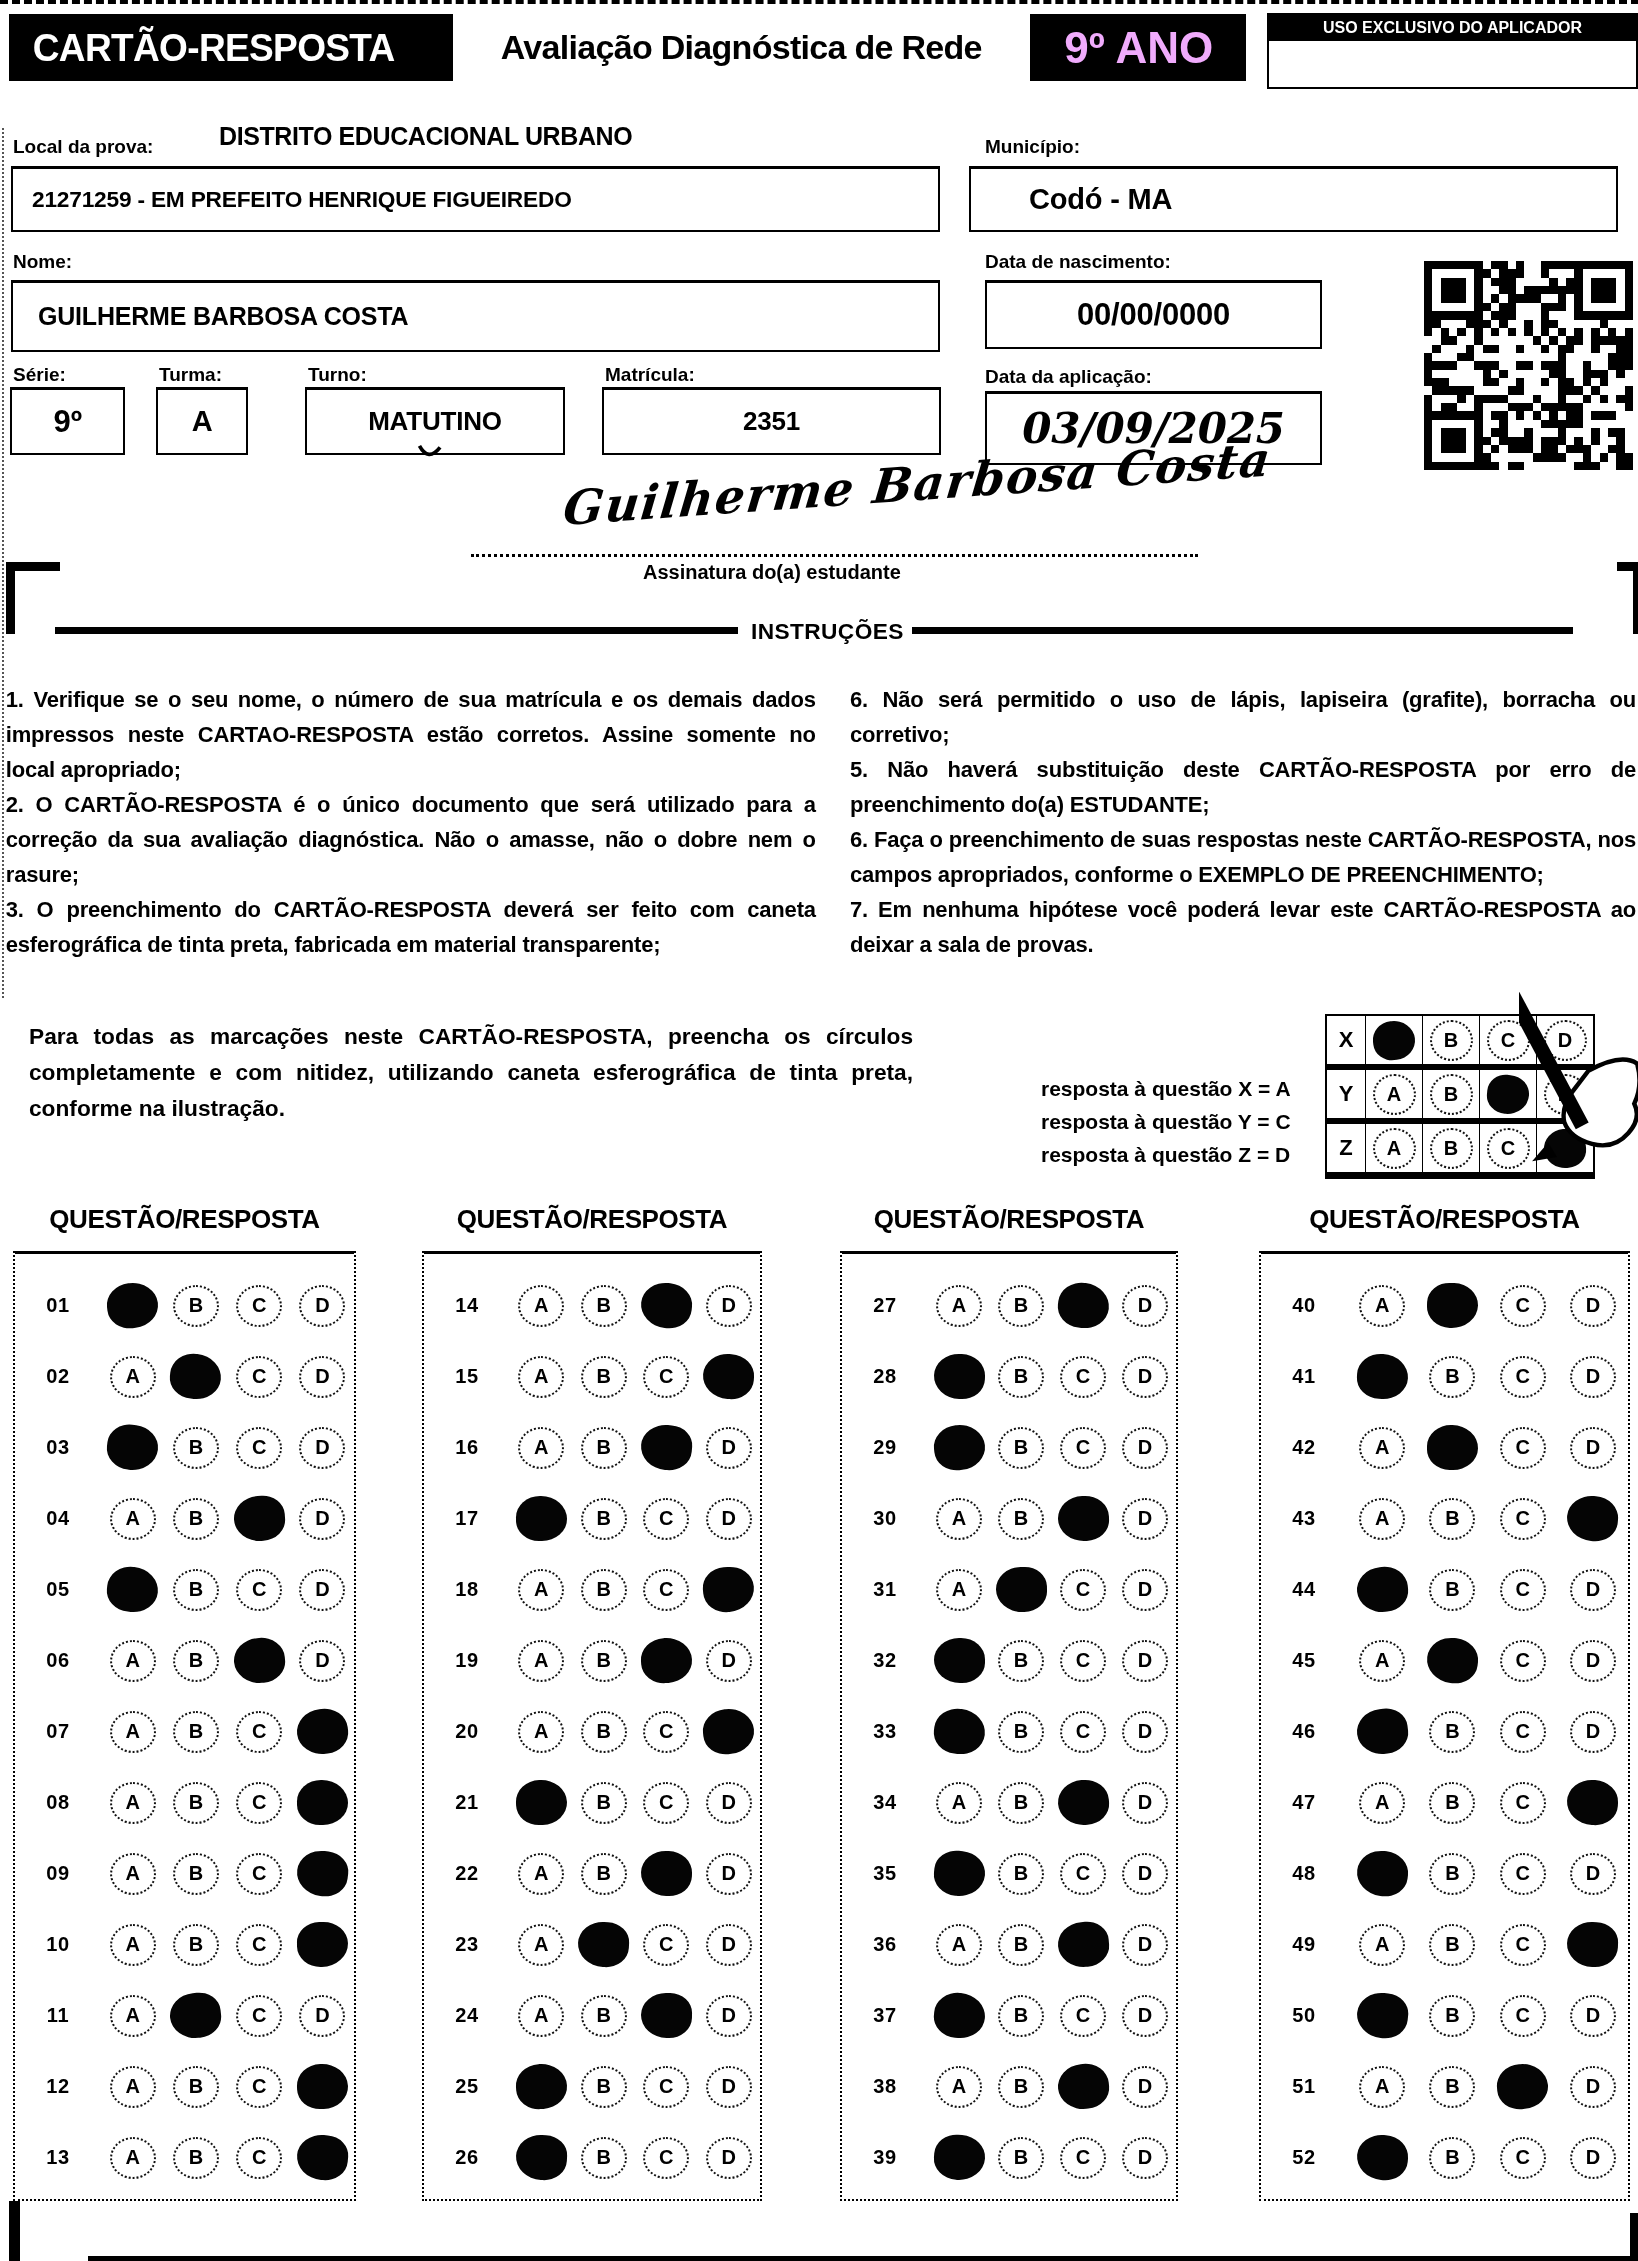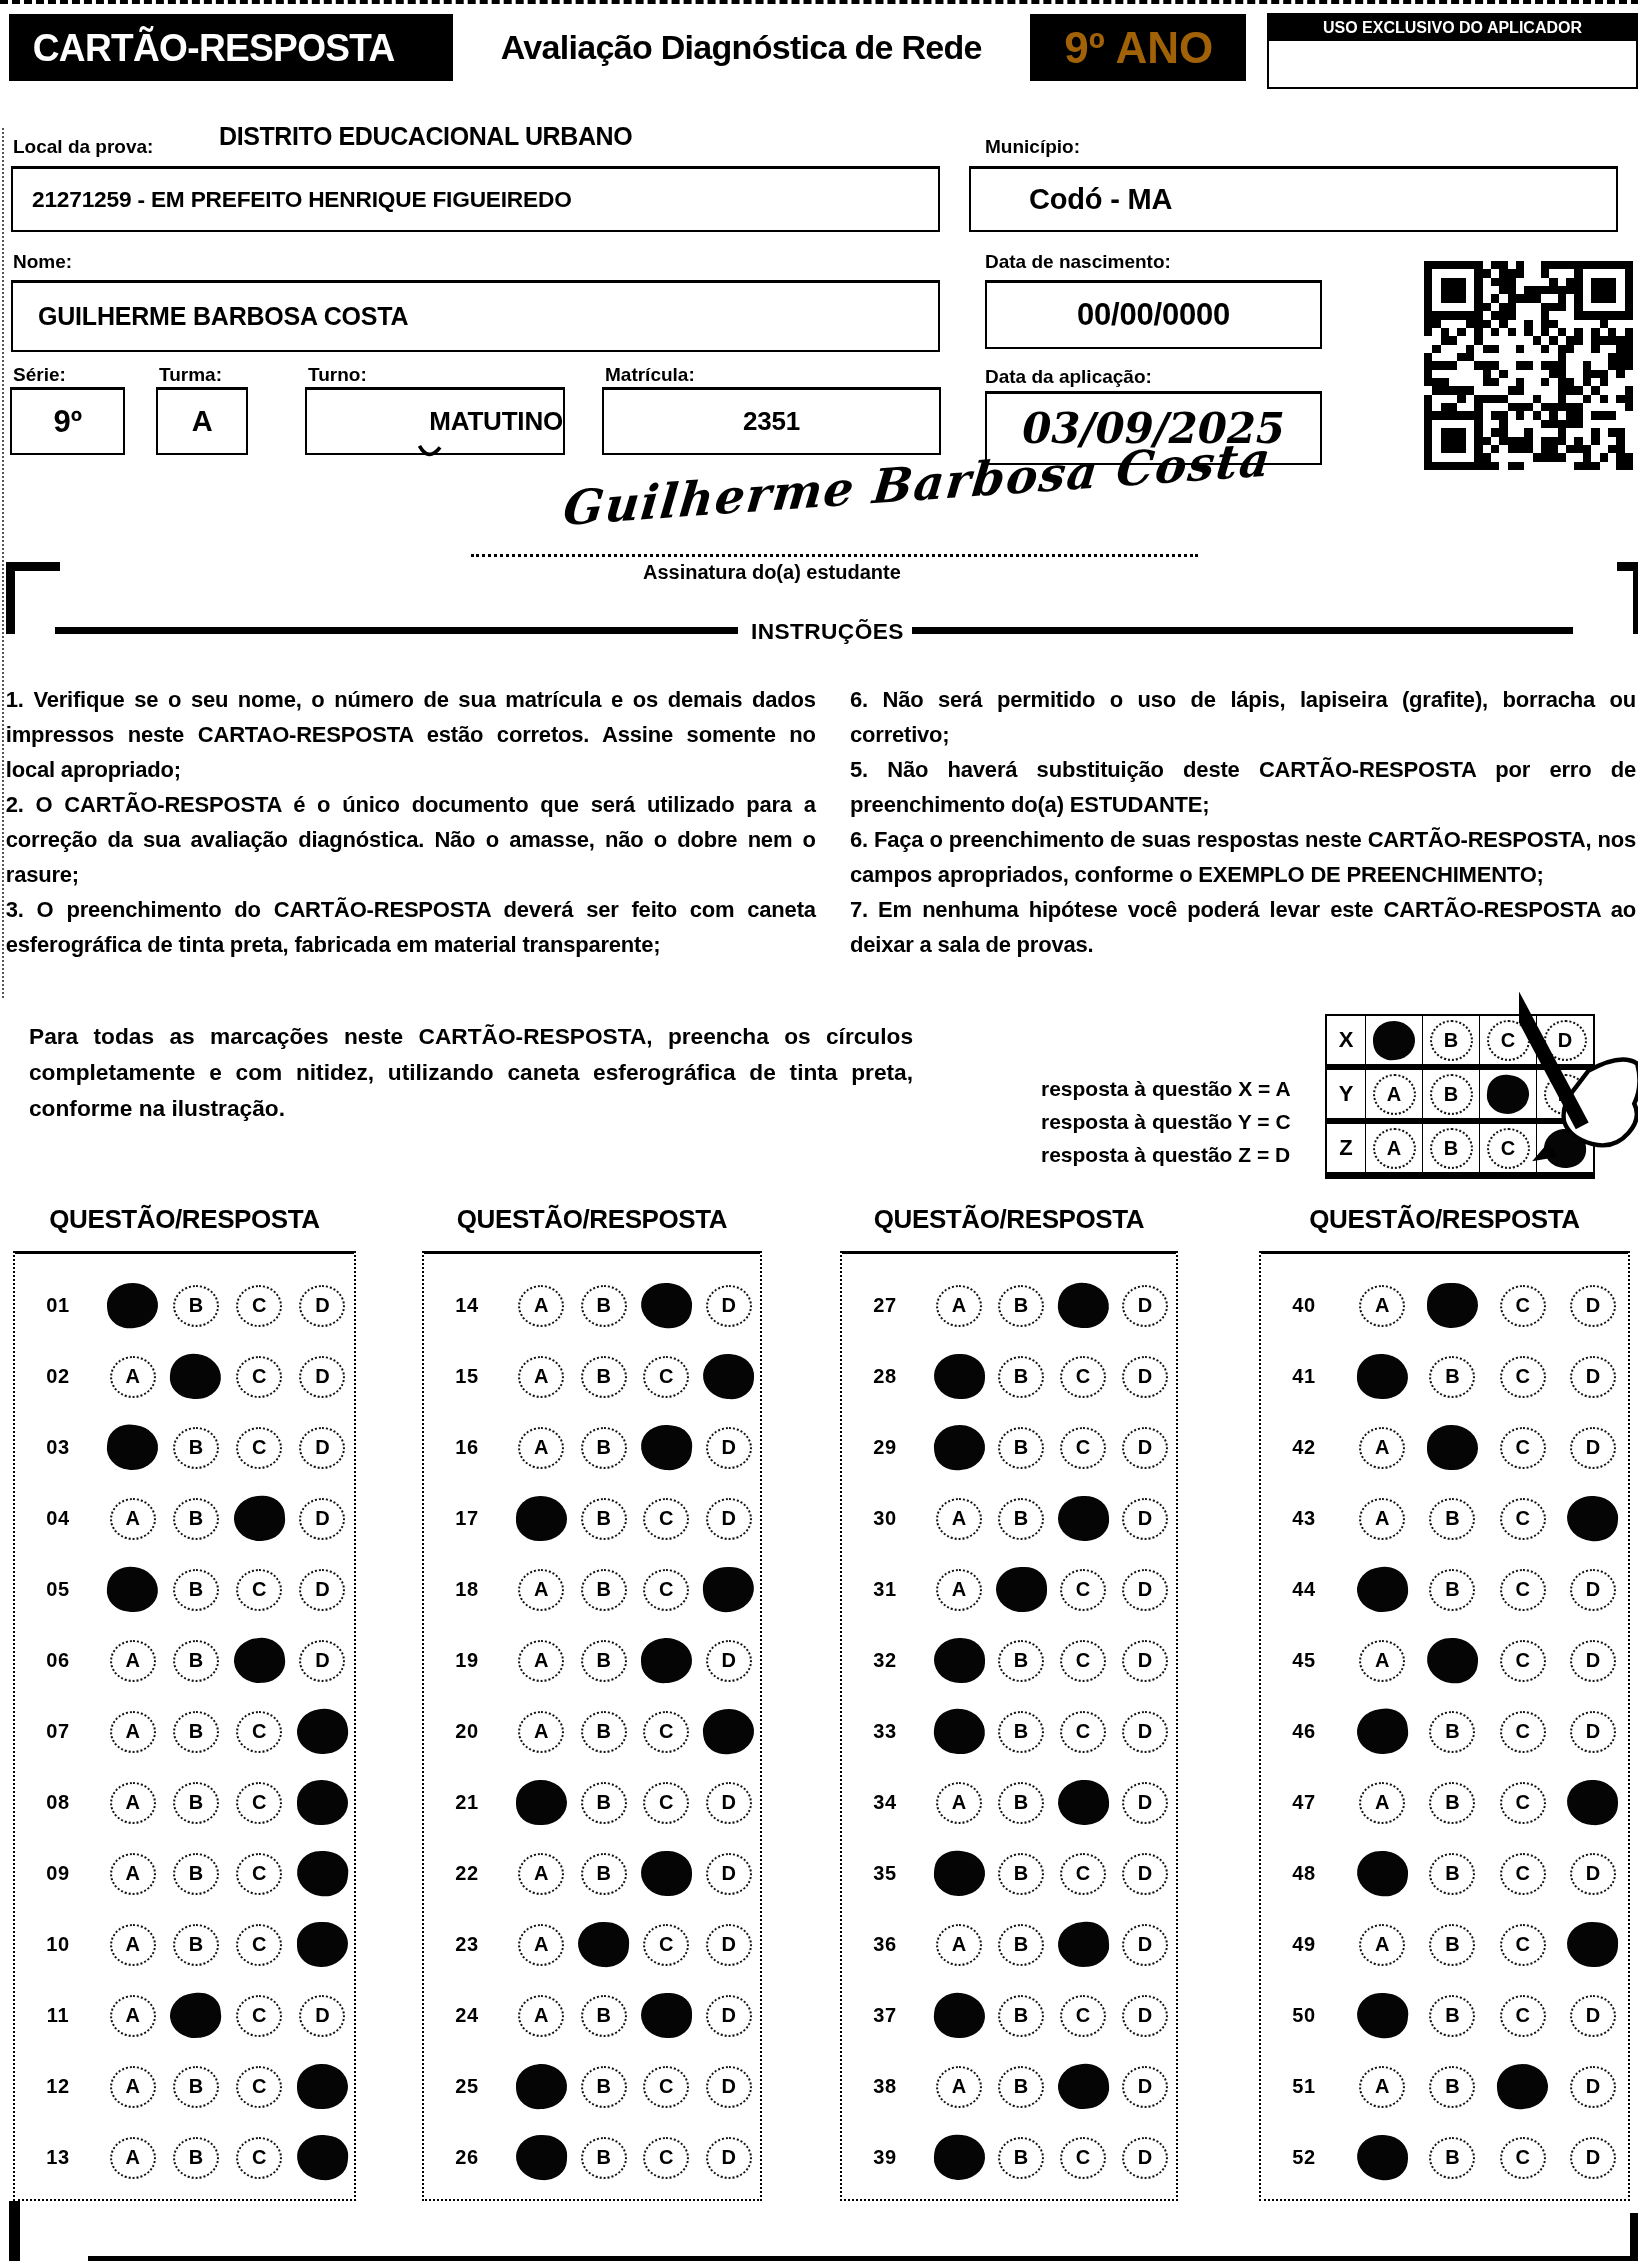--- a/index.html
+++ b/index.html
@@ -7,21 +7,21 @@
     position:relative;width:1639px;height:2261px;background:#fff;
     font-family:"Liberation Sans",sans-serif;color:#000;overflow:hidden;
     border-top:4.4px dashed #000;
   }
   .abs{position:absolute;}
   
   .hdr-bar{left:8.8px;top:10.2px;width:1237px;height:67px;background:#000;display:flex;align-items:center;}
   .hdr-title{color:#fff;font-weight:700;font-size:39px;letter-spacing:-0.7px;padding-left:25px;transform:scaleX(.95);transform-origin:left;white-space:nowrap;}
   .hdr-exam-box{position:absolute;left:444px;top:0;width:577px;height:67px;background:#fff;display:flex;align-items:center;justify-content:center;}
   .hdr-exam{font-weight:700;font-size:34px;letter-spacing:-0.7px;white-space:nowrap;}
-  .hdr-grade{position:absolute;left:1022px;top:0;width:216px;height:67px;color:#a16207;font-weight:700;font-size:44px;display:flex;align-items:center;justify-content:center;white-space:nowrap;}
+  .hdr-grade{position:absolute;left:1022px;top:0;width:216px;height:67px;color:#f0abfc;font-weight:700;font-size:44px;display:flex;align-items:center;justify-content:center;white-space:nowrap;}
   .uso-box{left:1267px;top:8.8px;width:367px;height:72px;border:2.2px solid #000;}
   .uso-hdr{background:#000;color:#fff;font-weight:700;font-size:16px;height:26px;display:flex;align-items:center;justify-content:center;letter-spacing:0;}
   .uso-body{height:43px;display:flex;align-items:center;justify-content:center;gap:5.8px;background:#fff;}
   .uso-label{font-weight:700;font-size:20px;white-space:nowrap;}
   .uso-circle{width:32px;height:31px;border:2.2px solid #000;border-radius:50%;}
   .uso-sim{font-weight:700;font-size:15.3px;}
   
   .small-label{font-weight:700;font-size:19px;white-space:nowrap;}
   .district{font-weight:700;font-size:25px;white-space:nowrap;letter-spacing:-0.4px;}
   .fbox{border:2.9px solid #000;border-top-width:3.7px;background:#fff;display:flex;align-items:center;}
@@ -740,21 +740,21 @@
   <div class="abs fbox center" style="left:10.2px;top:383px;width:111px;height:63px;">
     <span class="val" style="font-size:31px;">9º</span>
   </div>
 
   <div class="abs small-label" style="left:159px;top:360px;">Turma:</div>
   <div class="abs fbox center" style="left:156px;top:383px;width:88px;height:63px;">
     <span class="val" style="font-size:29px;">A</span>
   </div>
 
   <div class="abs small-label" style="left:308px;top:360px;">Turno:</div>
-  <div class="abs fbox center" style="left:305px;top:383px;width:256px;height:63px;justify-content:flex-end;">
+  <div class="abs fbox center" style="left:305px;top:383px;width:256px;height:63px;">
     <span class="val" style="font-size:26px;">MATUTINO</span>
   </div>
 
   <div class="abs small-label" style="left:605px;top:360px;">Matrícula:</div>
   <div class="abs fbox center" style="left:602px;top:383px;width:335px;height:63px;">
     <span class="val" style="font-size:26px;">2351</span>
   </div>
 
   <div class="abs small-label" style="left:985px;top:362px;">Data da aplicação:</div>
   <div class="abs fbox center" style="left:985px;top:387px;width:333px;height:69px;">

